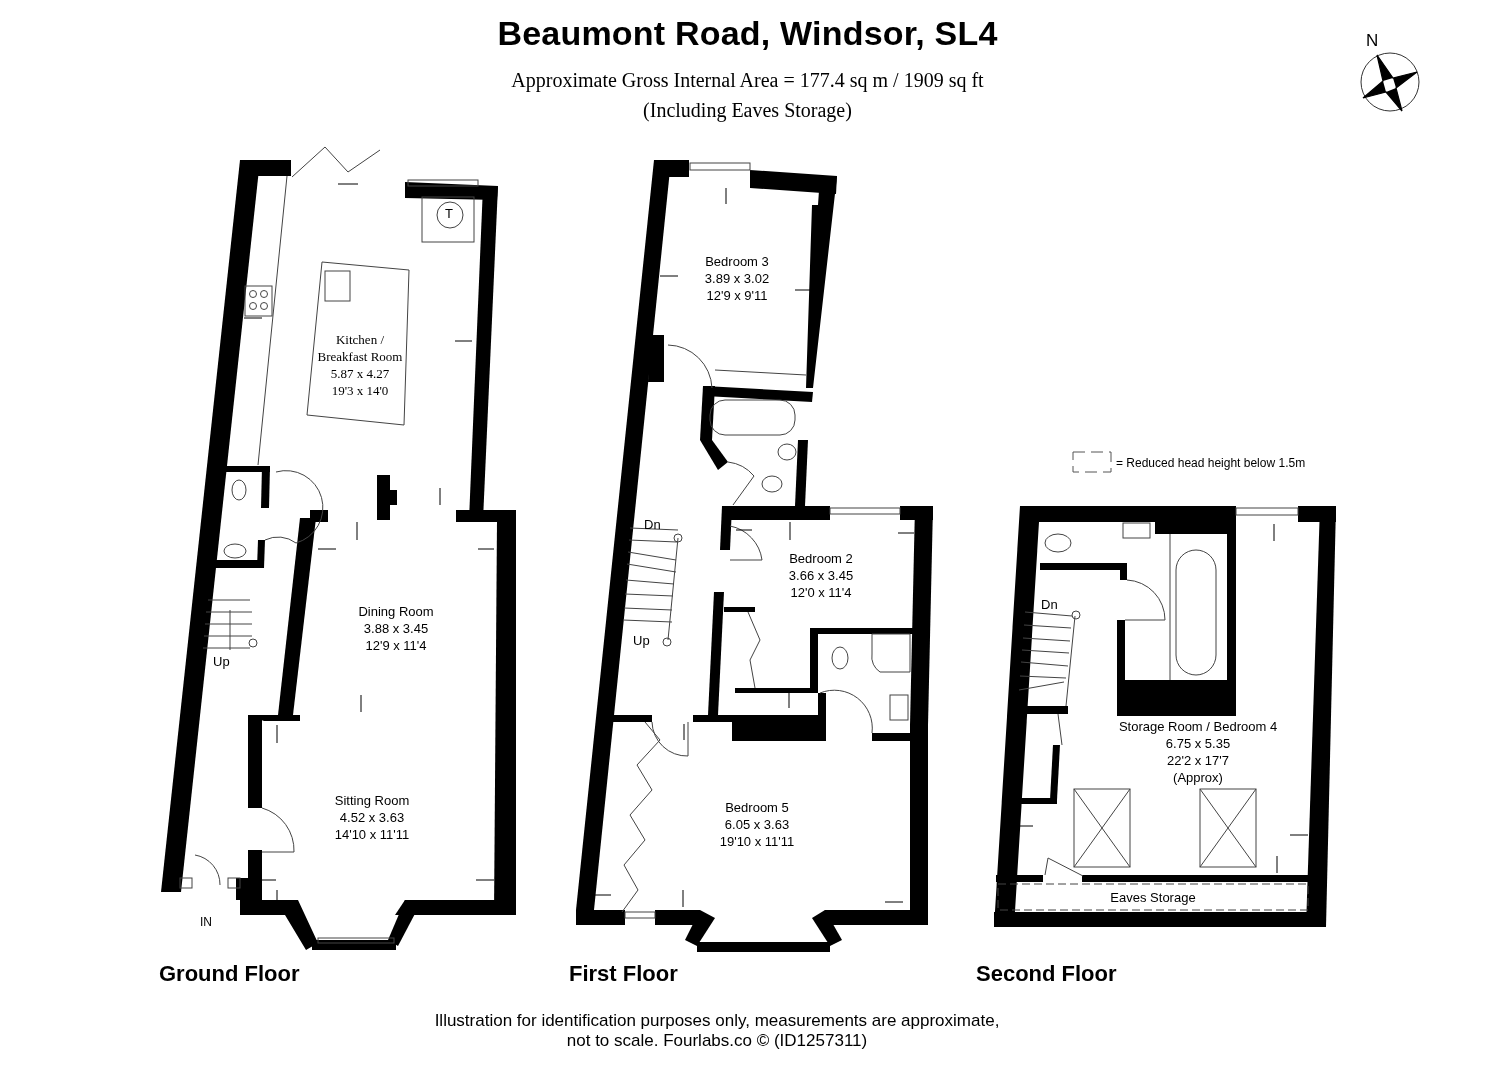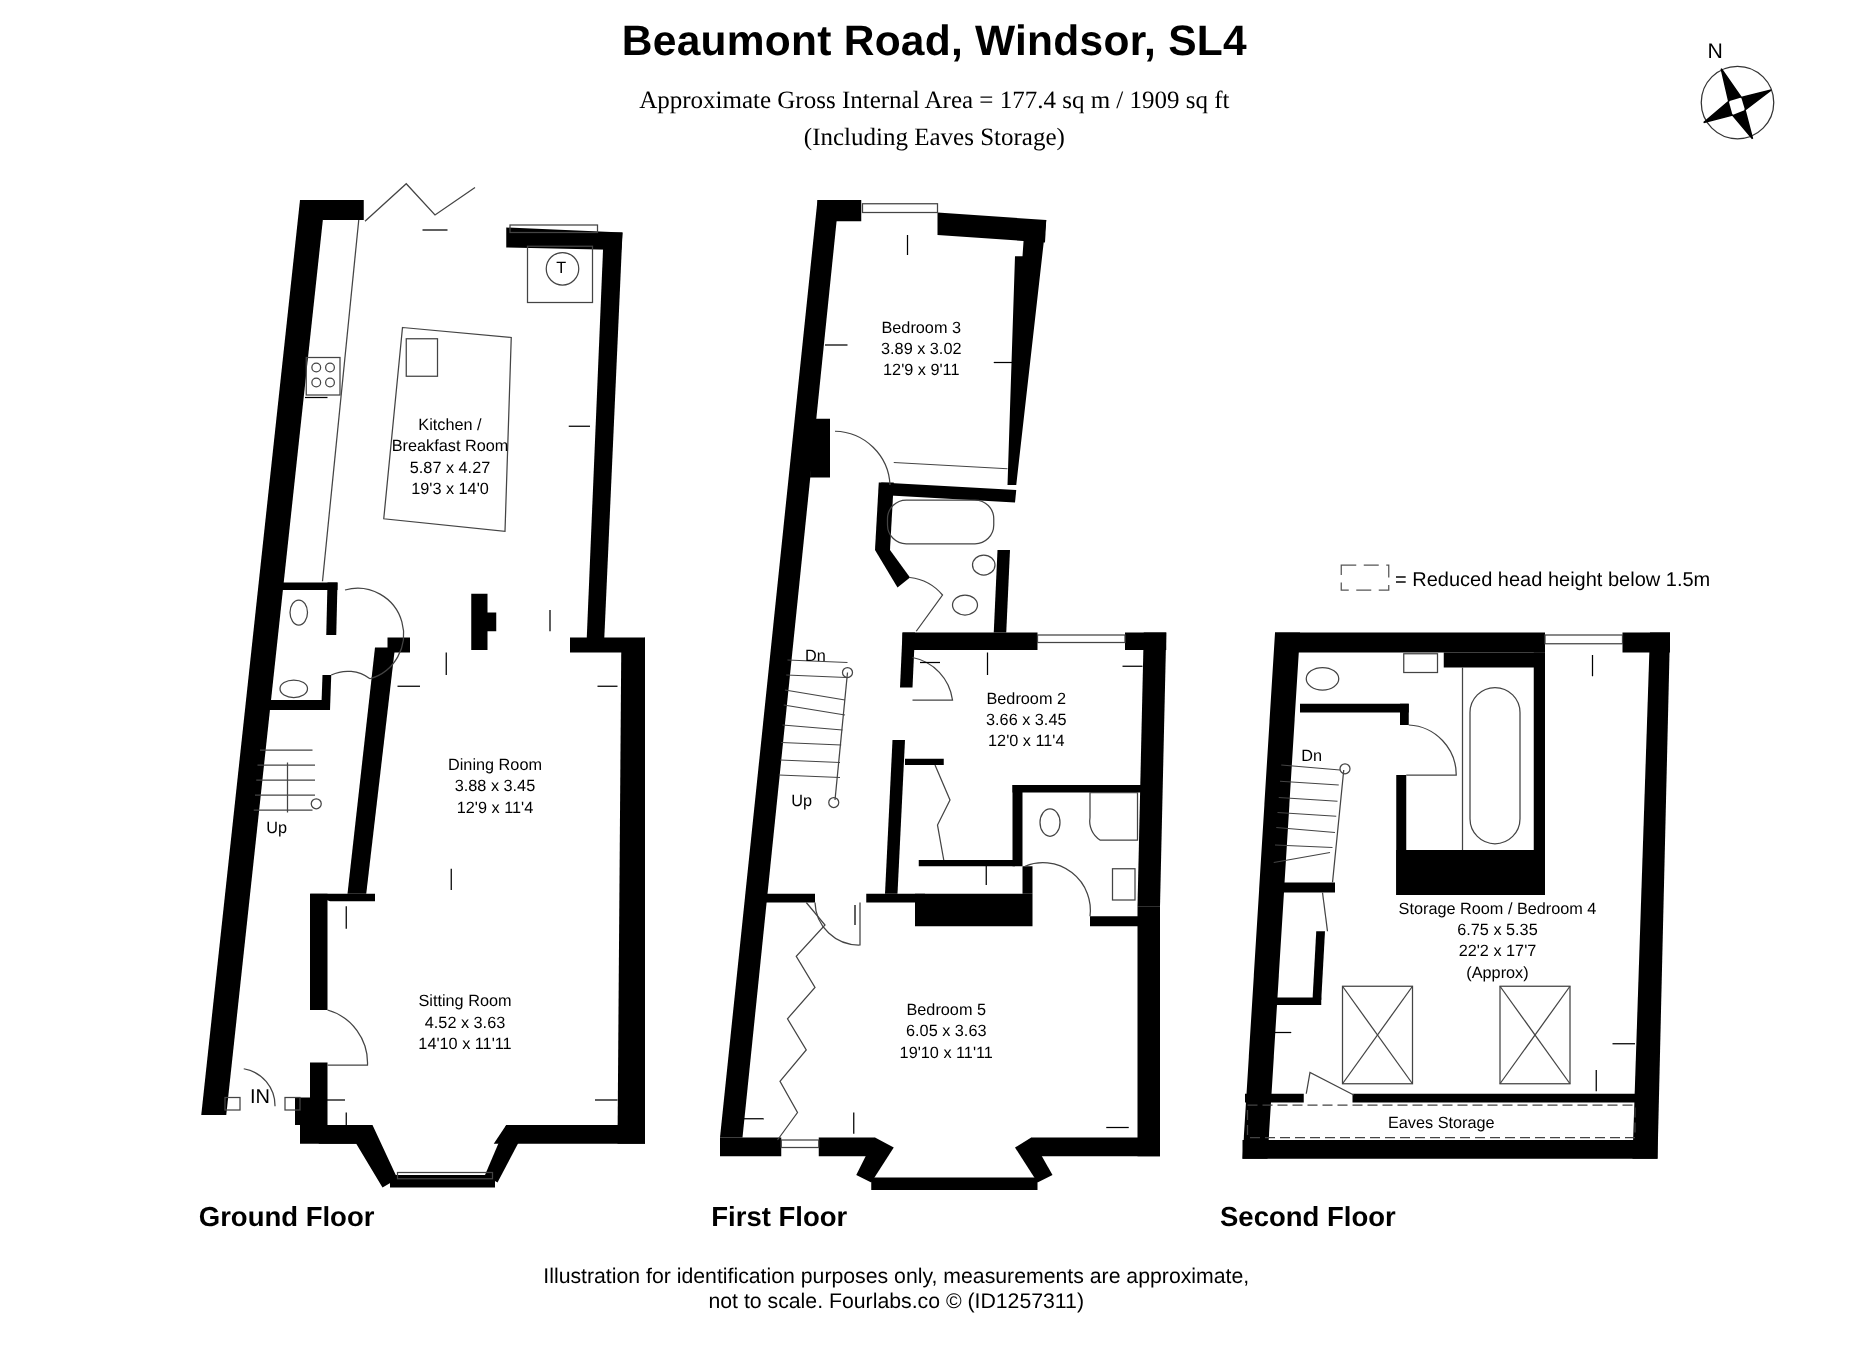--- a/index.html
+++ b/index.html
@@ -9,21 +9,21 @@
   .sub{left:0;width:1495px;text-align:center;font-size:20px;font-family:Liberation Serif, serif;}
   .sub1{top:69px;}
   .sub2{top:99px;}
   .floor-label{font-weight:bold;font-size:22px;top:961px;}
   .disc{left:0;width:1434px;text-align:center;font-size:17px;}
   .disc1{top:1011px;}
   .disc2{top:1031px;}
   .room{position:absolute;text-align:center;font-size:13px;line-height:17px;transform:translateX(-50%);white-space:nowrap;}
   .tiny{position:absolute;font-size:13px;}
   svg{position:absolute;left:0;top:0;}
-  .legend-text{font-size:16px;text-align:right;}
+  .legend-text{font-size:12px;text-align:right;}
 </style>
 </head>
 <body>
 
 <div class="abs title">Beaumont Road, Windsor, SL4</div>
 <div class="abs sub sub1">Approximate Gross Internal Area = 177.4 sq m / 1909 sq ft</div>
 <div class="abs sub sub2">(Including Eaves Storage)</div>
 
 <div class="abs" style="left:1366px;top:31px;font-size:17px;">N</div>
 
@@ -276,38 +276,38 @@
     <line x1="885" y1="902" x2="903" y2="902"></line>
     <line x1="1274" y1="524" x2="1274" y2="541"></line>
     <line x1="1015" y1="826" x2="1033" y2="826"></line>
     <line x1="1290" y1="835" x2="1308" y2="835"></line>
     <line x1="1277" y1="856" x2="1277" y2="873"></line>
   </g>
 </svg>
 
 <div class="abs legend-text" style="left:1116px;top:456px;">= Reduced head height below 1.5m</div>
 
-<div class="room" style="left:360px;top:331px;">
+<div class="room" style="left:360px;top:331px;font-family:Liberation Serif, serif;">
   <div>Kitchen /</div>
   <div>Breakfast Room</div>
   <div>5.87 x 4.27</div>
   <div>19'3 x 14'0</div>
 </div>
 <div class="room" style="left:396px;top:603px;">
   <div>Dining Room</div>
   <div>3.88 x 3.45</div>
   <div>12'9 x 11'4</div>
 </div>
 <div class="room" style="left:372px;top:792px;">
   <div>Sitting Room</div>
   <div>4.52 x 3.63</div>
   <div>14'10 x 11'11</div>
 </div>
 <div class="tiny" style="left:213px;top:654px;">Up</div>
-<div class="tiny" style="left:200px;top:869px;font-size:16px;text-align:right;">IN</div>
+<div class="tiny" style="left:200px;top:915px;font-size:12px;text-align:right;">IN</div>
 <div class="tiny" style="left:445px;top:206px;">T</div>
 <div class="abs floor-label" style="left:159px;">Ground Floor</div>
 
 <div class="room" style="left:737px;top:253px;">
   <div>Bedroom 3</div>
   <div>3.89 x 3.02</div>
   <div>12'9 x 9'11</div>
 </div>
 <div class="room" style="left:821px;top:550px;">
   <div>Bedroom 2</div>

